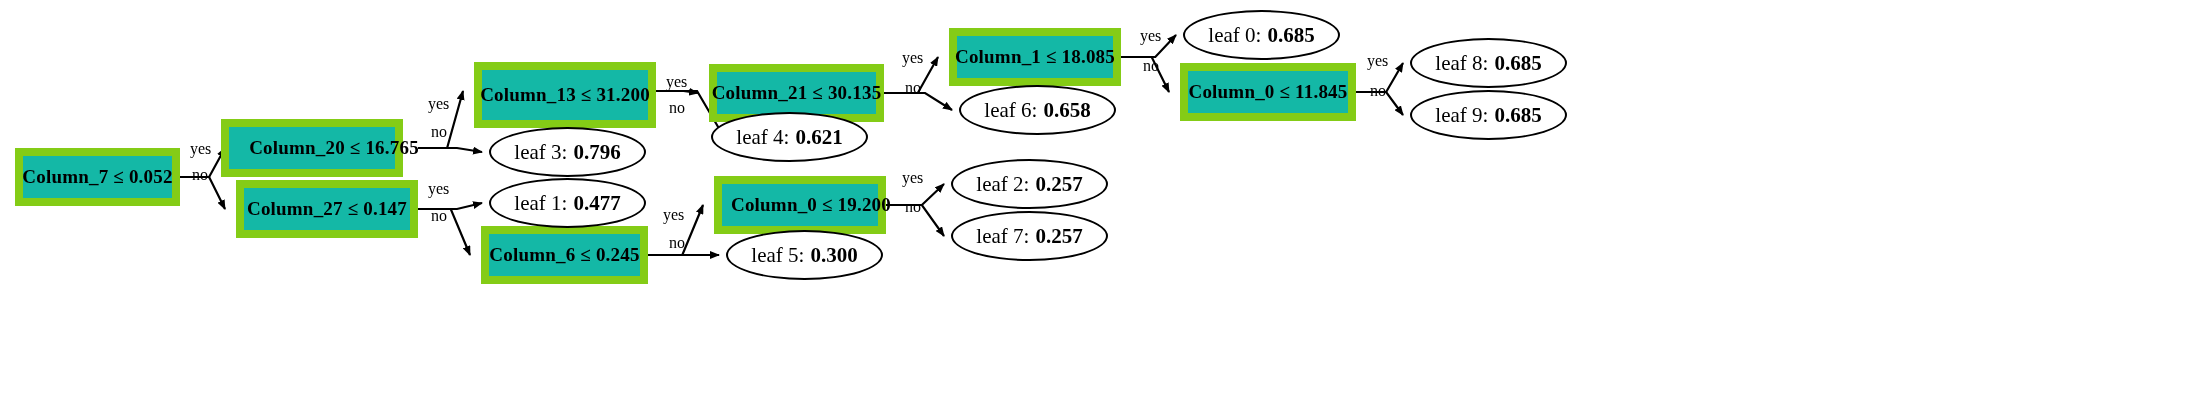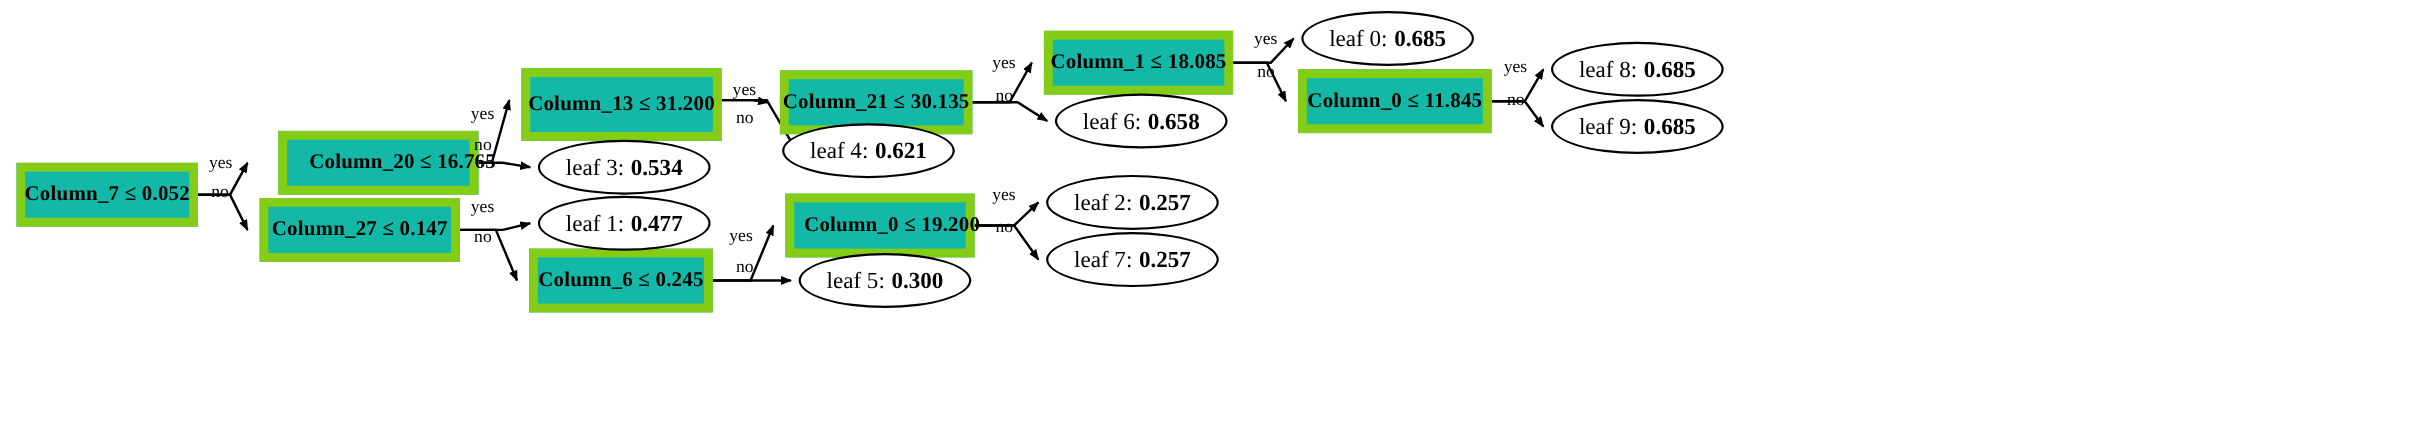--- a/index.html
+++ b/index.html
@@ -84,21 +84,21 @@
         <path d="M1121,57 L1155.32,57 L1176,35" fill="none" stroke="#000000" stroke-width="2.2" marker-end="url(#arrow)"></path>
         <path d="M1121,57 L1151.68,57 L1169,92" fill="none" stroke="#000000" stroke-width="2.2" marker-end="url(#arrow)"></path>
         <path d="M1356,92 L1386.16,92 L1403,63" fill="none" stroke="#000000" stroke-width="2.2" marker-end="url(#arrow)"></path>
         <path d="M1356,92 L1386.16,92 L1403,115" fill="none" stroke="#000000" stroke-width="2.2" marker-end="url(#arrow)"></path>
       </g>
   </svg>
   <div id="nodes-layer">
       <div class="node decision" style="left: 15px; top: 148px; width: 165px; height: 58px;">
         <span>Column_7 ≤  0.052</span>
       </div>
-      <div class="node decision" style="left: 253px; top: 119px; width: 182px; height: 58px; padding-left: 44px;">
+      <div class="node decision" style="left: 221px; top: 119px; width: 182px; height: 58px; padding-left: 44px;">
         <span>Column_20 ≤  16.765</span>
       </div>
       <div class="node decision" style="left: 236px; top: 180px; width: 182px; height: 58px;">
         <span>Column_27 ≤  0.147</span>
       </div>
       <div class="node decision" style="left: 474px; top: 62px; width: 182px; height: 66px;">
         <span>Column_13 ≤  31.200</span>
       </div>
       <div class="node decision" style="left: 481px; top: 226px; width: 167px; height: 58px;">
         <span>Column_6 ≤  0.245</span>
@@ -110,21 +110,21 @@
         <span>Column_0 ≤  19.200</span>
       </div>
       <div class="node decision" style="left: 949px; top: 28px; width: 172px; height: 58px;">
         <span>Column_1 ≤  18.085</span>
       </div>
       <div class="node decision" style="left: 1180px; top: 63px; width: 176px; height: 58px;">
         <span>Column_0 ≤  11.845</span>
       </div>
       <div class="node leaf" style="left: 489px; top: 127px; width: 157px; height: 50px;">
         <span class="leaf-label">leaf 3:</span>
-        <span class="leaf-value">0.534</span>
+        <span class="leaf-value">0.796</span>
       </div>
       <div class="node leaf" style="left: 489px; top: 178px; width: 157px; height: 50px;">
         <span class="leaf-label">leaf 1:</span>
         <span class="leaf-value">0.477</span>
       </div>
       <div class="node leaf" style="left: 726px; top: 230px; width: 157px; height: 50px;">
         <span class="leaf-label">leaf 5:</span>
         <span class="leaf-value">0.300</span>
       </div>
       <div class="node leaf" style="left: 711px; top: 112px; width: 157px; height: 50px;">

